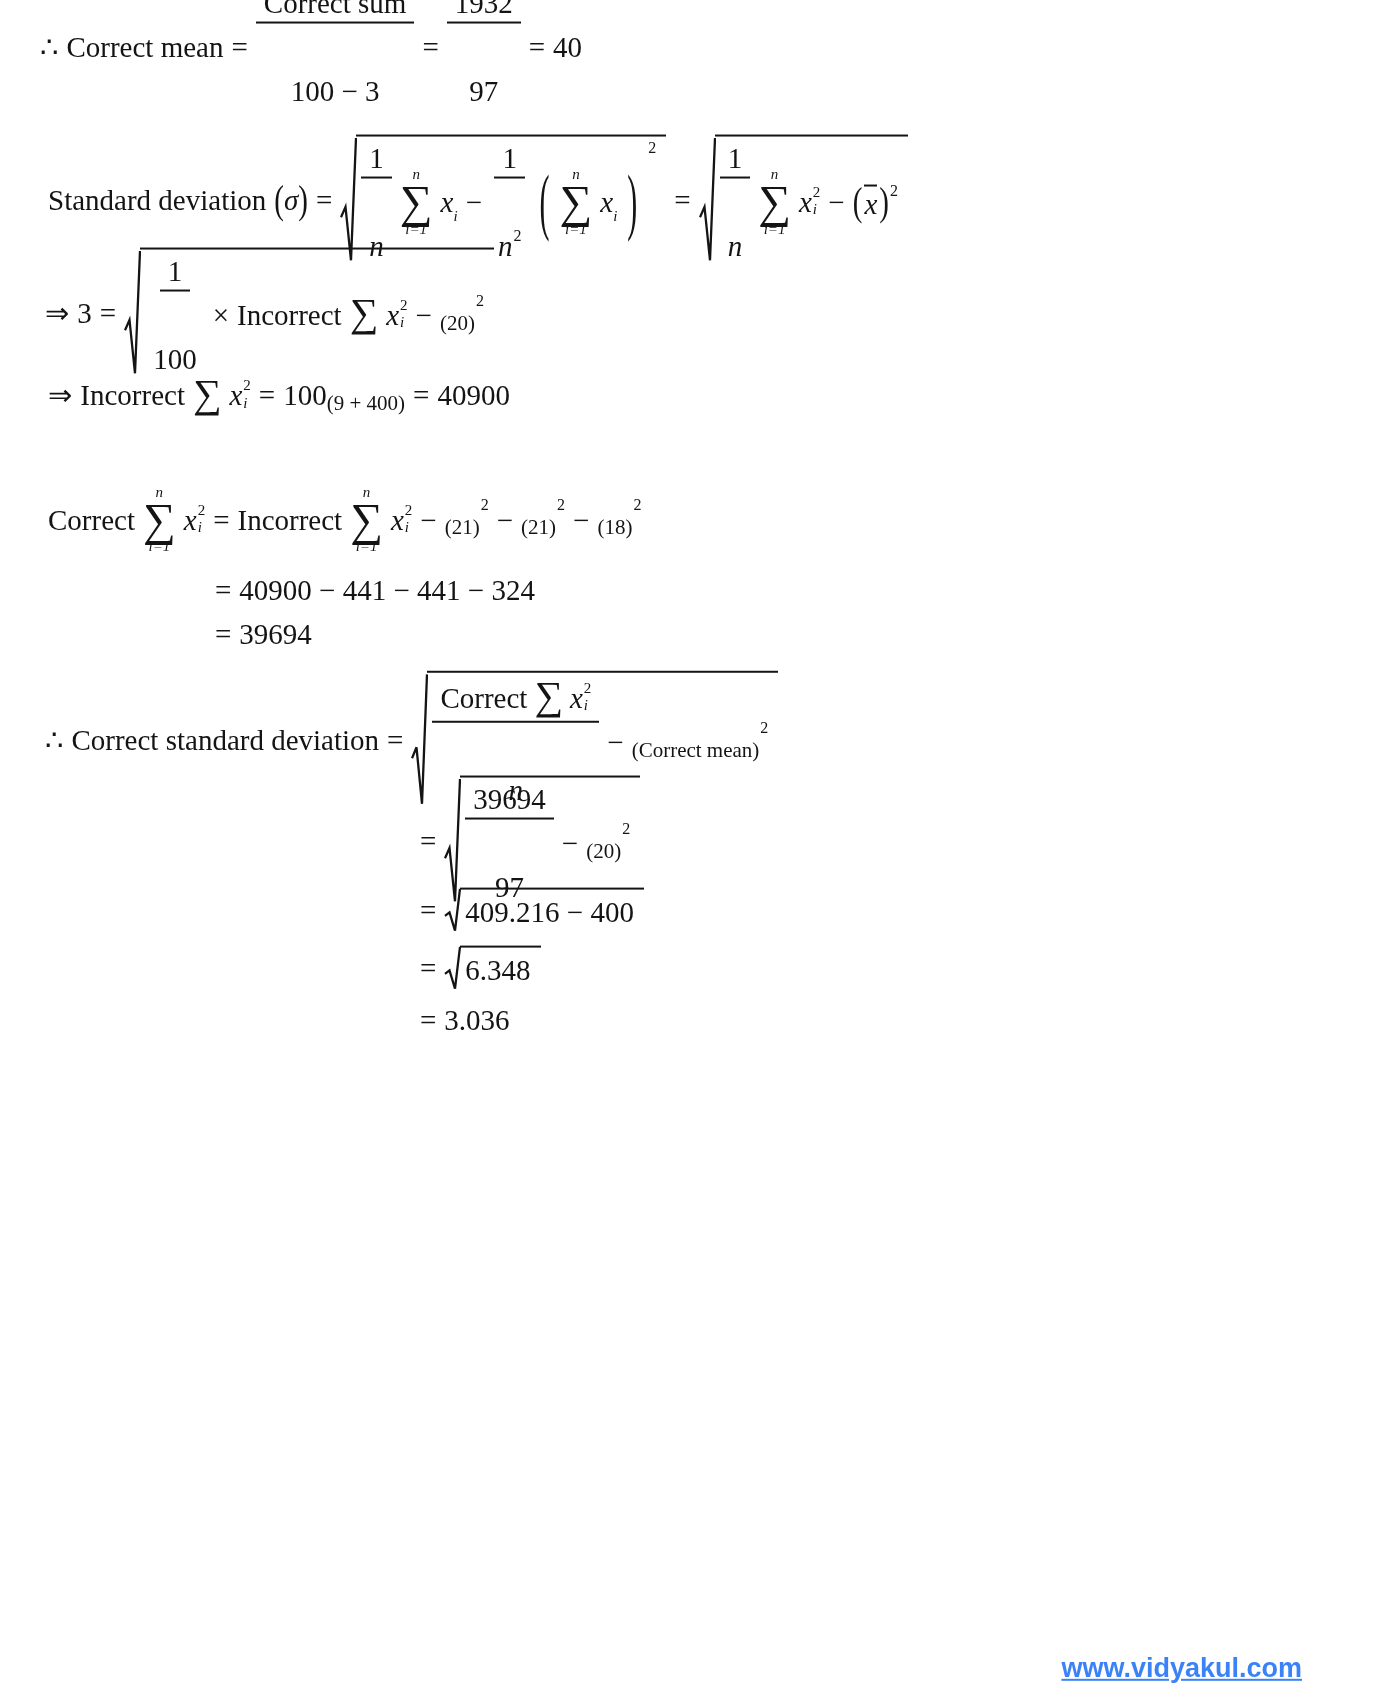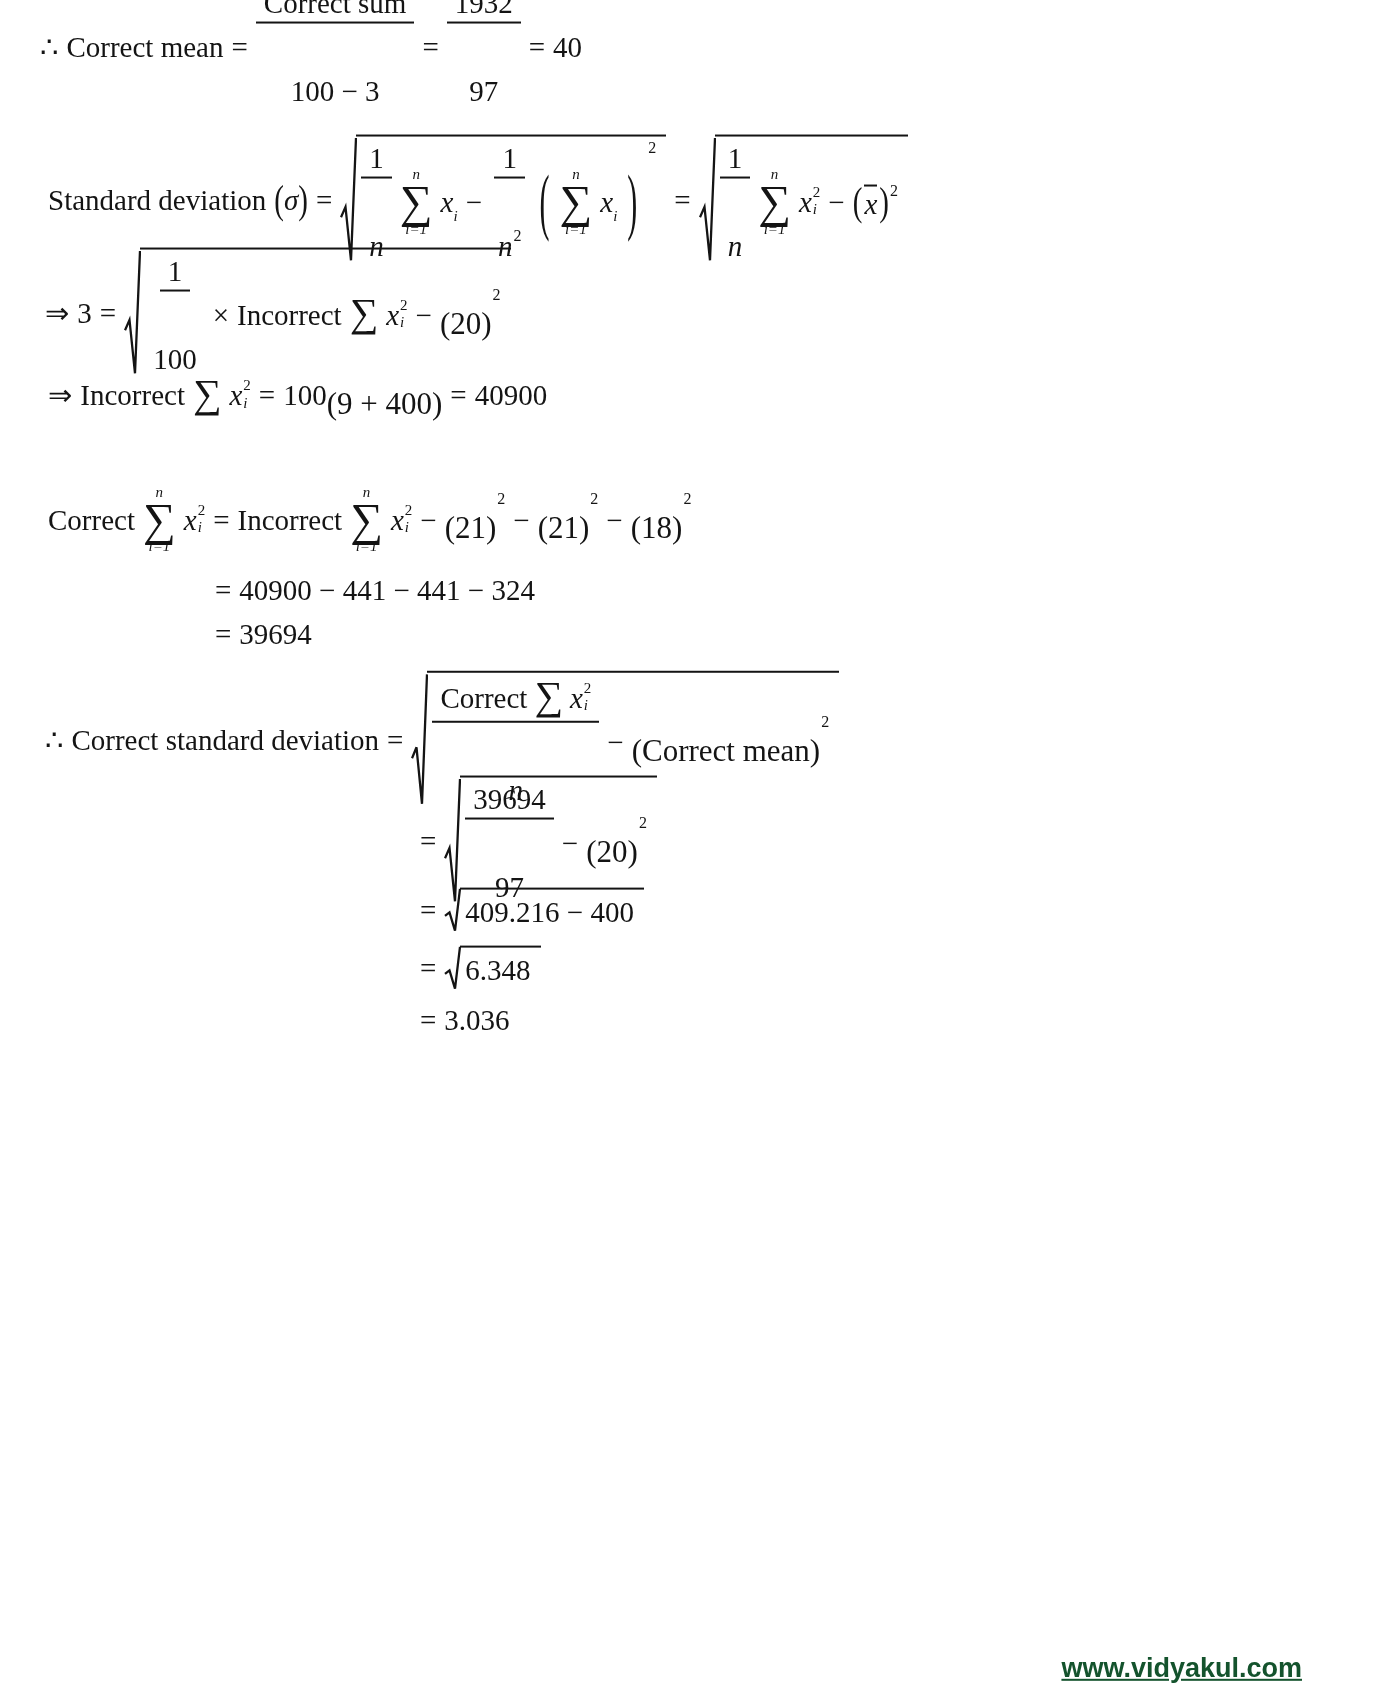--- a/index.html
+++ b/index.html
@@ -36,30 +36,30 @@
   .sg { font-size:46px; line-height:.84; font-style:normal; }
   
   .sgp { font-size:40px; line-height:1; transform:translateY(-2px); }
 
   
   .g { display:inline-flex; align-items:center; }
   .sb { font-size:15px; font-style:italic; align-self:flex-end; transform:translateY(5px); }
   .ss { display:inline-flex; flex-direction:column; align-items:flex-start;
         font-size:15px; line-height:1.15; margin-left:1px; transform:translateY(-1px); }
   .sp { font-size:16px; line-height:1; align-self:flex-start; margin-top:-2px; margin-left:1px; }
-  .ptok { font-size:31px;margin-top:16px; }
+  .ptok { font-size:21px;margin-top:16px; }
   .mp { display:inline-block; transform:scaleY(1.35); font-weight:400; }
   .bp { display:inline-block; transform:scaleY(2.45); font-size:30px; font-weight:400; margin:0 2px; }
   .ovl { display:inline-block; border-top:2px solid #141414; padding-top:3px;
          line-height:1; font-style:italic; margin:0 2px; }
 
   .footer-link {
     position:absolute; top:1668px; right:93px; transform:translateY(-50%);
     font-family:"Liberation Sans", sans-serif; font-weight:bold; font-size:27px;
-    color:#14532d; text-decoration:underline; cursor:pointer;
+    color:#3b82f6; text-decoration:underline; cursor:pointer;
   }
 </style>
 </head>
 <body>
 
 <div class="page">
 
   <div class="line" style="top:47px; left:40px;">
     <span class="tok">∴</span>
     <span class="tok">Correct mean</span>

